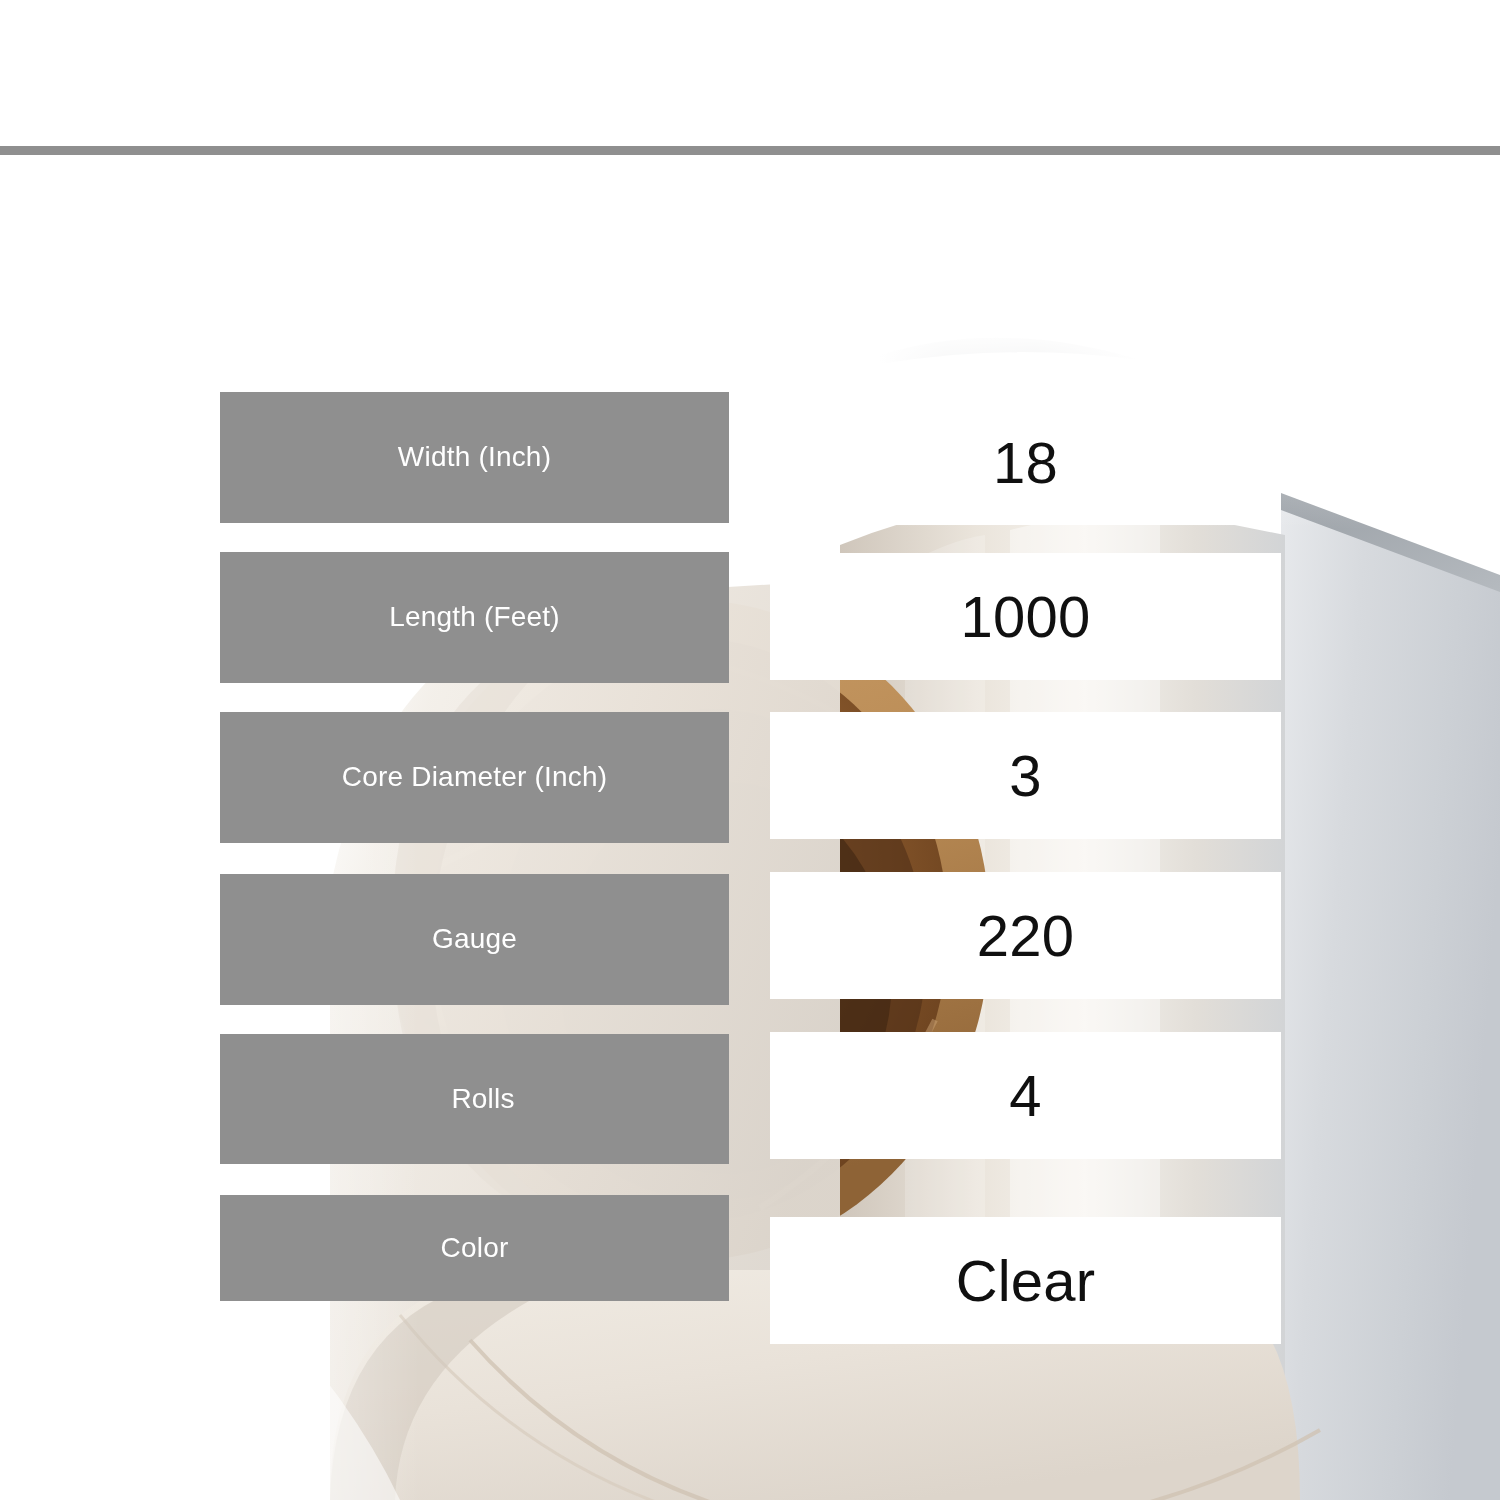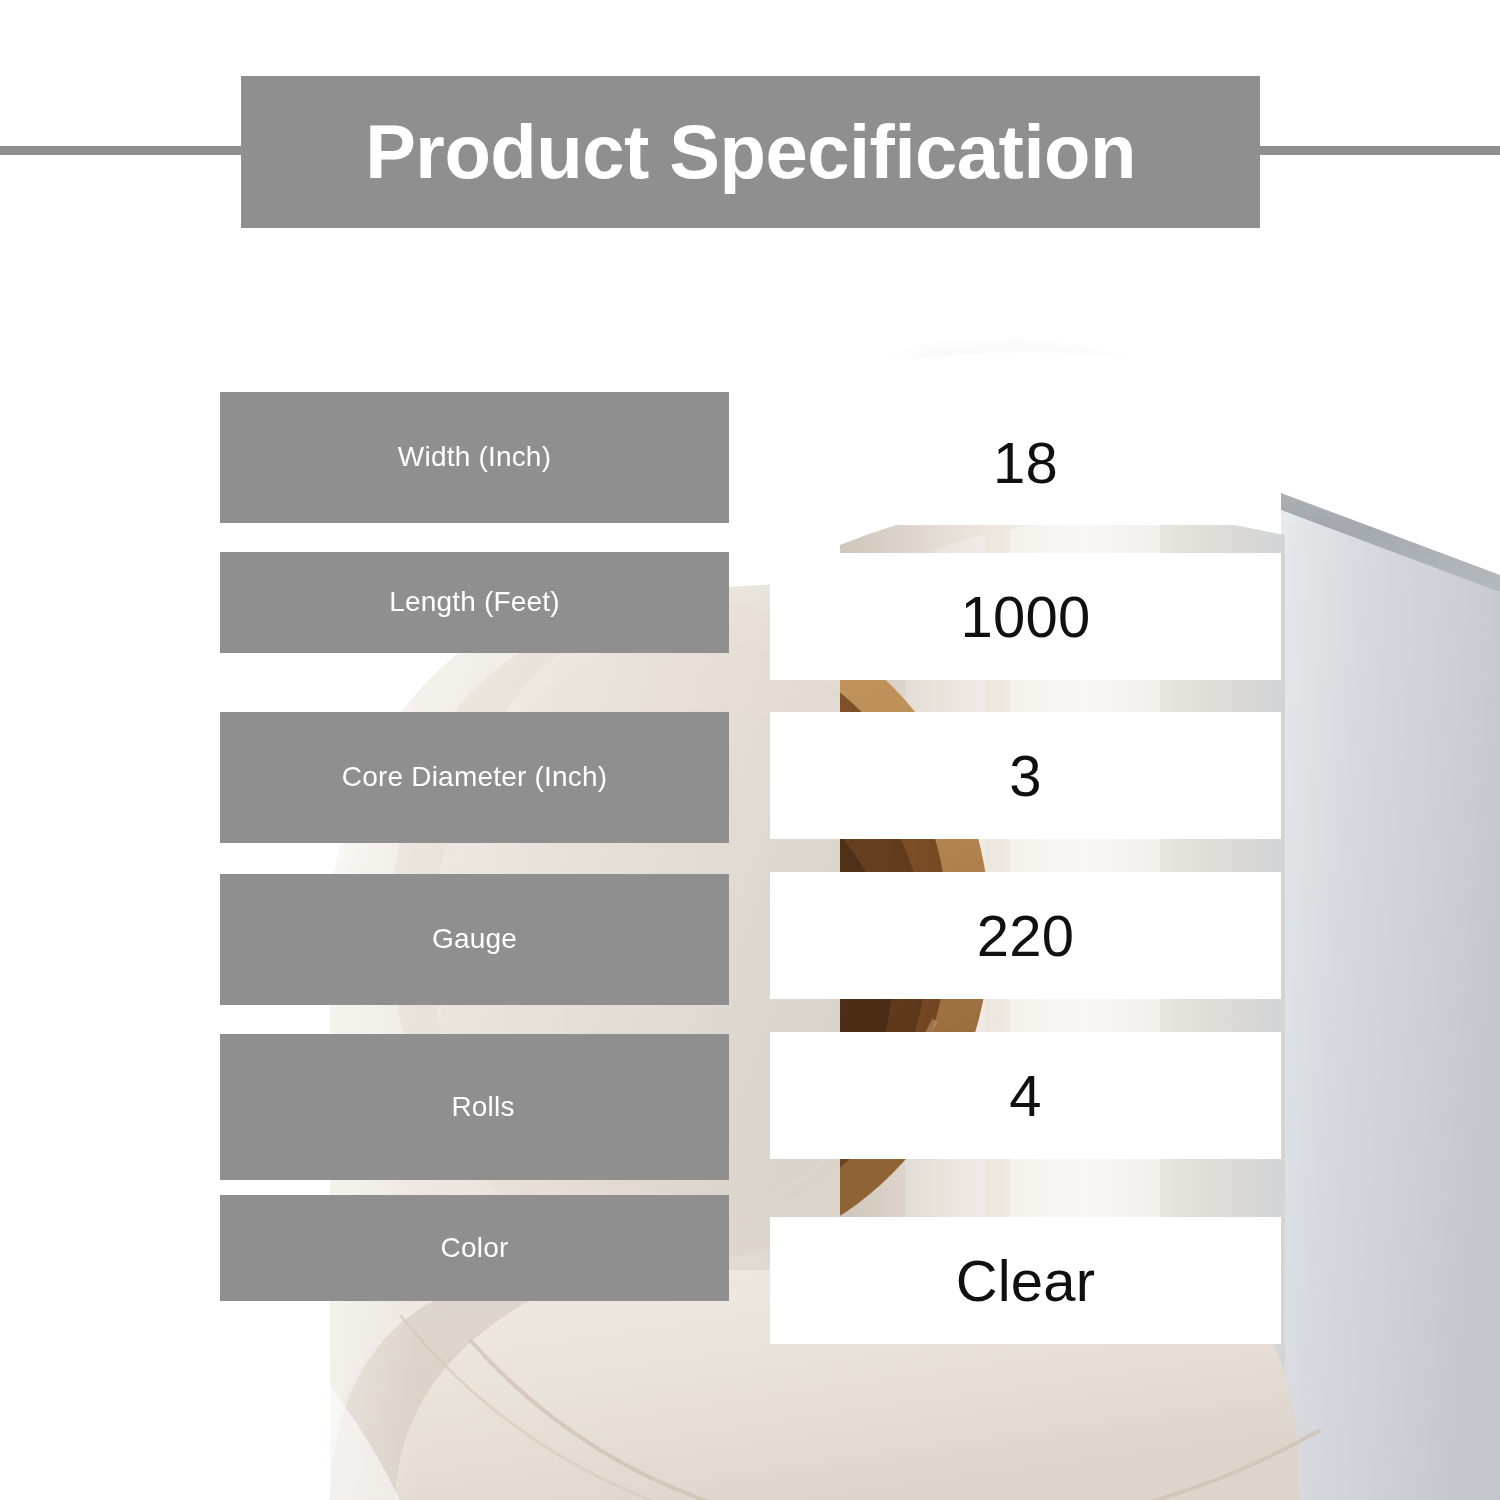--- a/index.html
+++ b/index.html
@@ -212,48 +212,45 @@
 
       <rect x="0" y="0" width="1500" height="1170" fill="url(#fadeLeft)"></rect>
       <rect x="0" y="0" width="1500" height="1170" fill="url(#fadeTop)"></rect>
 
       <path d="M 0 1170 L 0 860 Q 240 1010 330 1170 Z" fill="#ffffff"></path>
       <path d="M 0 1170 L 0 760 Q 300 960 400 1170 Z" fill="#ffffff" opacity="0.55"></path>
     </svg>
   </div>
 
   <div id="header-rule"></div>
-  <div id="header-banner">
-    <span id="header-title">Product Specification</span>
-  </div>
 
   <div id="spec-table">
 
     <div class="spec-row">
       <div class="spec-label" style="top:392px;height:131px;">Width (Inch)</div>
       <div class="spec-value" style="top:400px;height:125px;">18</div>
     </div>
 
     <div class="spec-row">
-      <div class="spec-label" style="top:552px;height:101px;">Length (Feet)</div>
+      <div class="spec-label" style="top:552px;height:131px;">Length (Feet)</div>
       <div class="spec-value" style="top:553px;height:127px;">1000</div>
     </div>
 
     <div class="spec-row">
       <div class="spec-label" style="top:712px;height:131px;">Core Diameter (Inch)</div>
       <div class="spec-value" style="top:712px;height:127px;">3</div>
     </div>
 
     <div class="spec-row">
       <div class="spec-label" style="top:874px;height:131px;">Gauge</div>
       <div class="spec-value" style="top:872px;height:127px;">220</div>
     </div>
 
     <div class="spec-row">
-      <div class="spec-label" style="top:1034px;height:146px;padding-left:25px;">Rolls</div>
+      <div class="spec-label" style="top:1034px;height:130px;padding-left:25px;">Rolls</div>
       <div class="spec-value" style="top:1032px;height:127px;">4</div>
     </div>
 
     <div class="spec-row">
       <div class="spec-label" style="top:1195px;height:106px;">Color</div>
       <div class="spec-value" style="top:1217px;height:127px;">Clear</div>
     </div>
 
   </div>
 </div>

